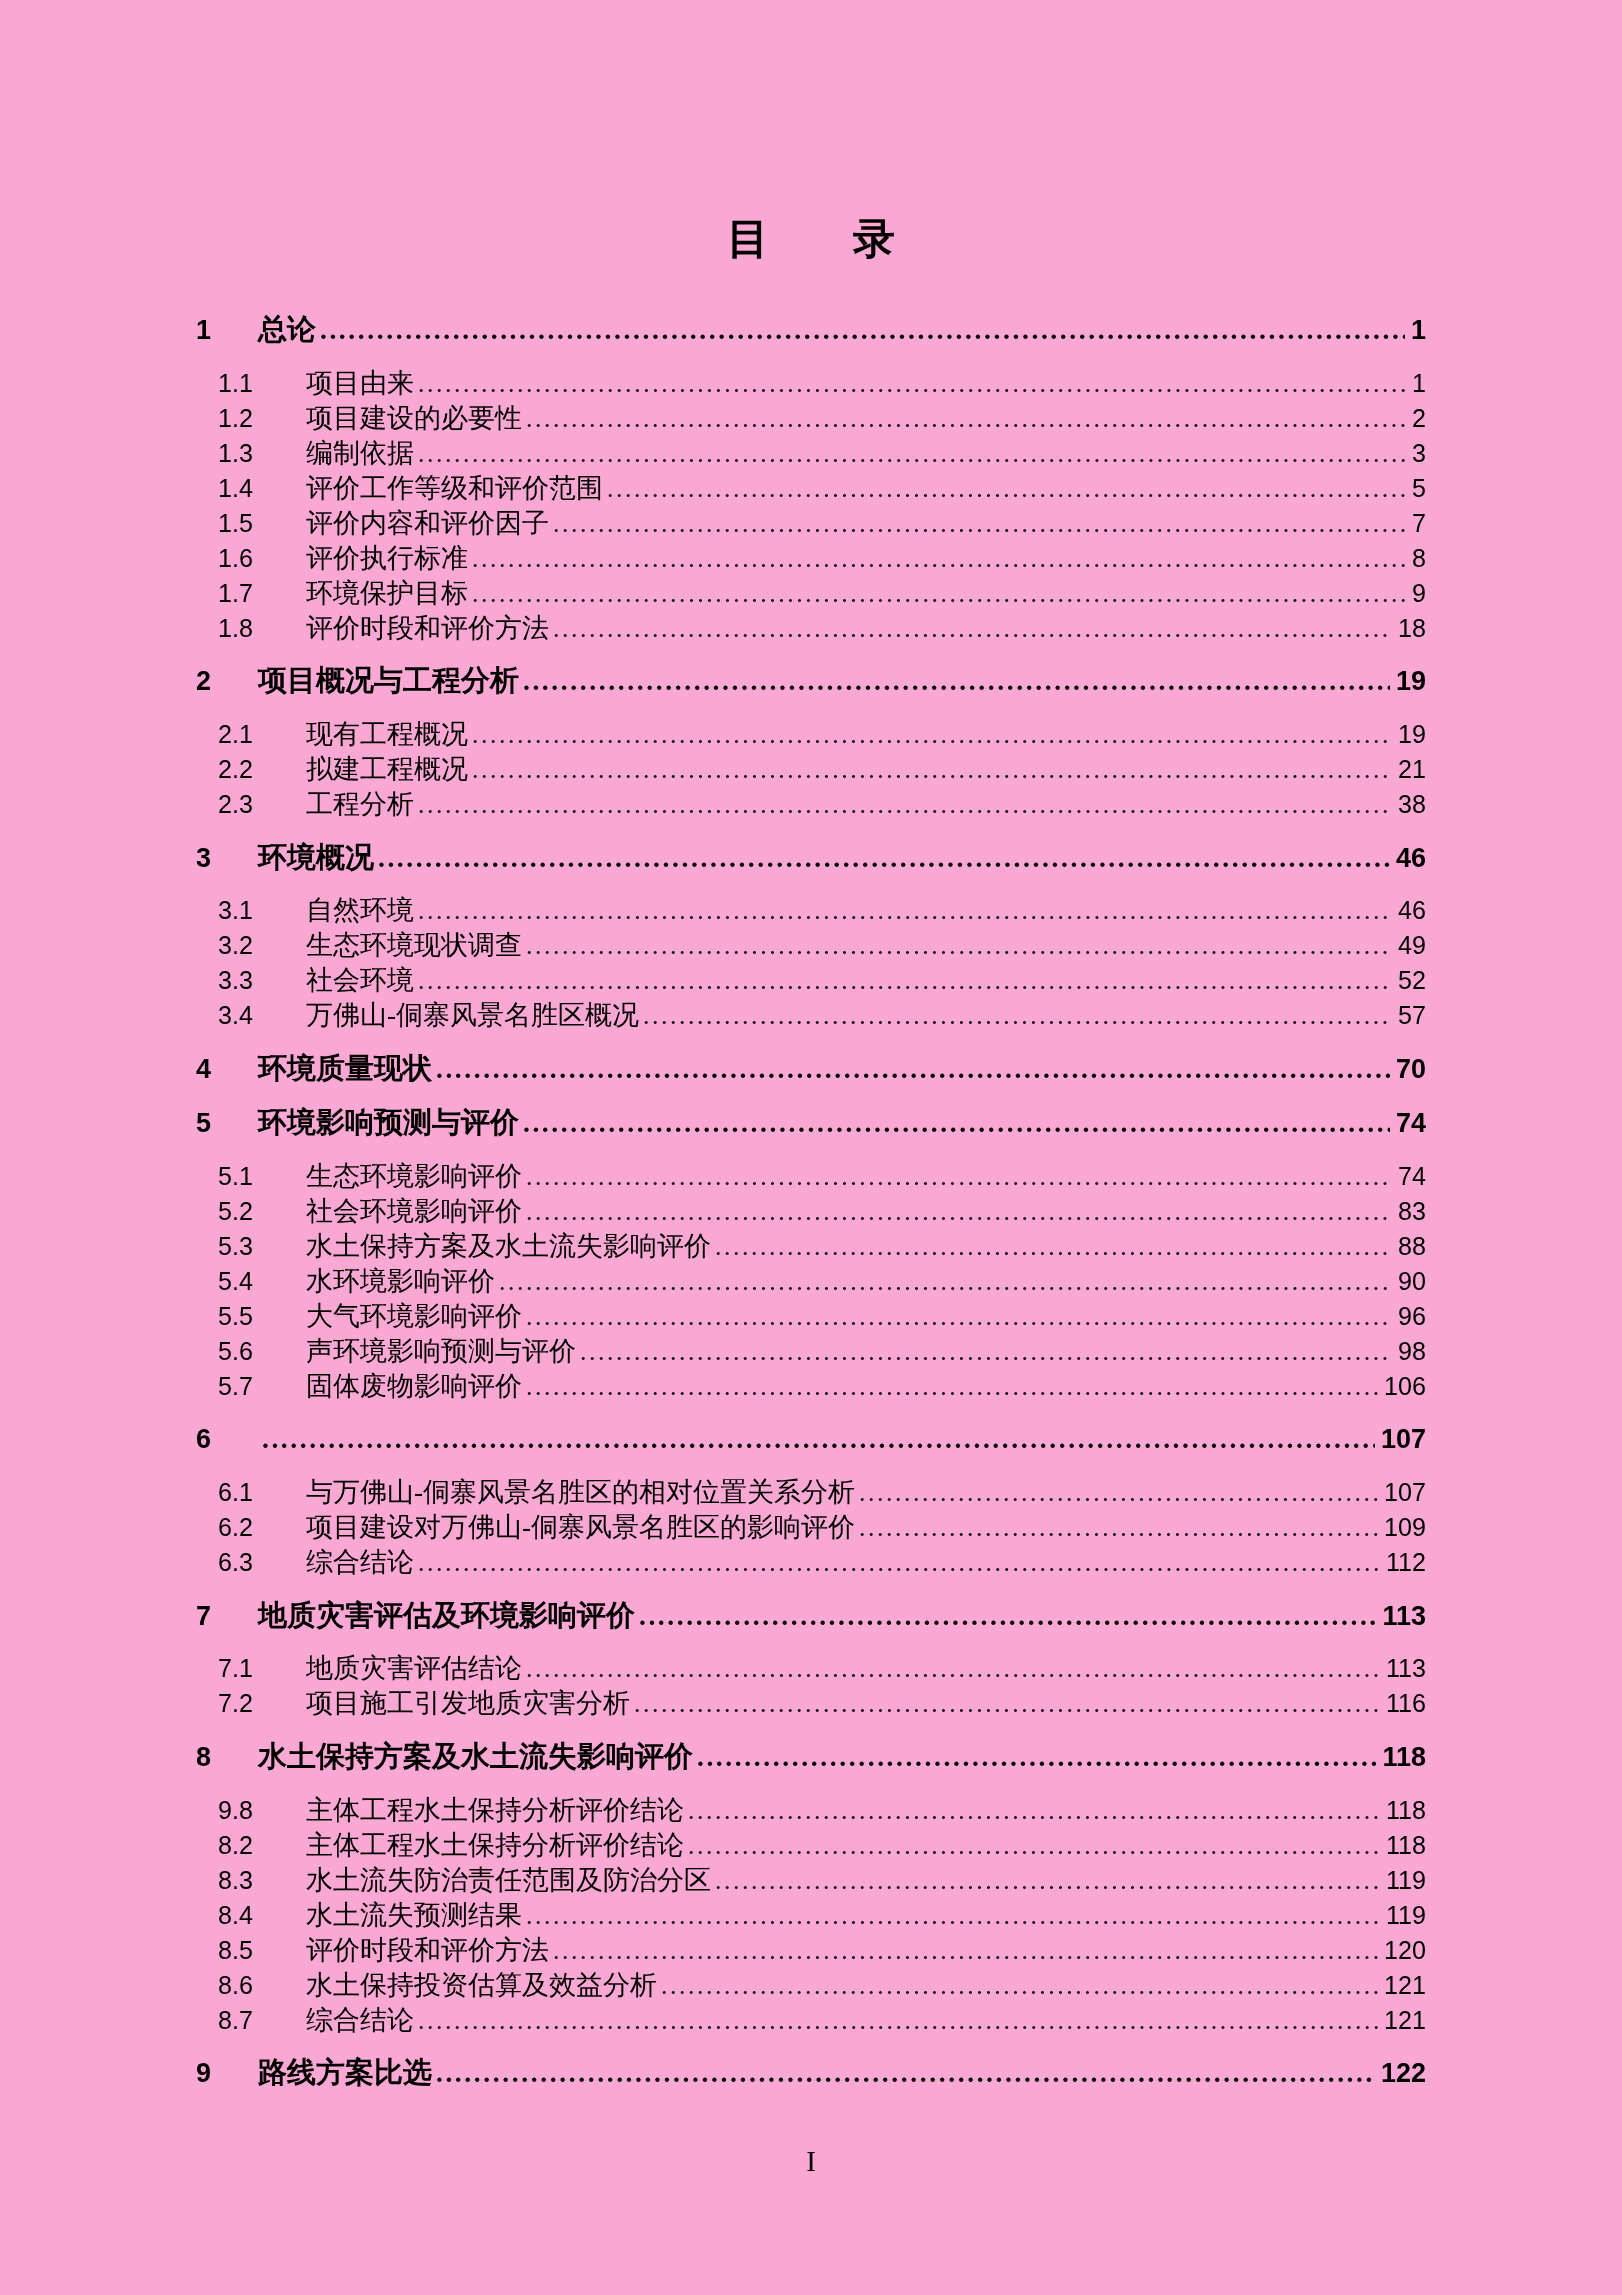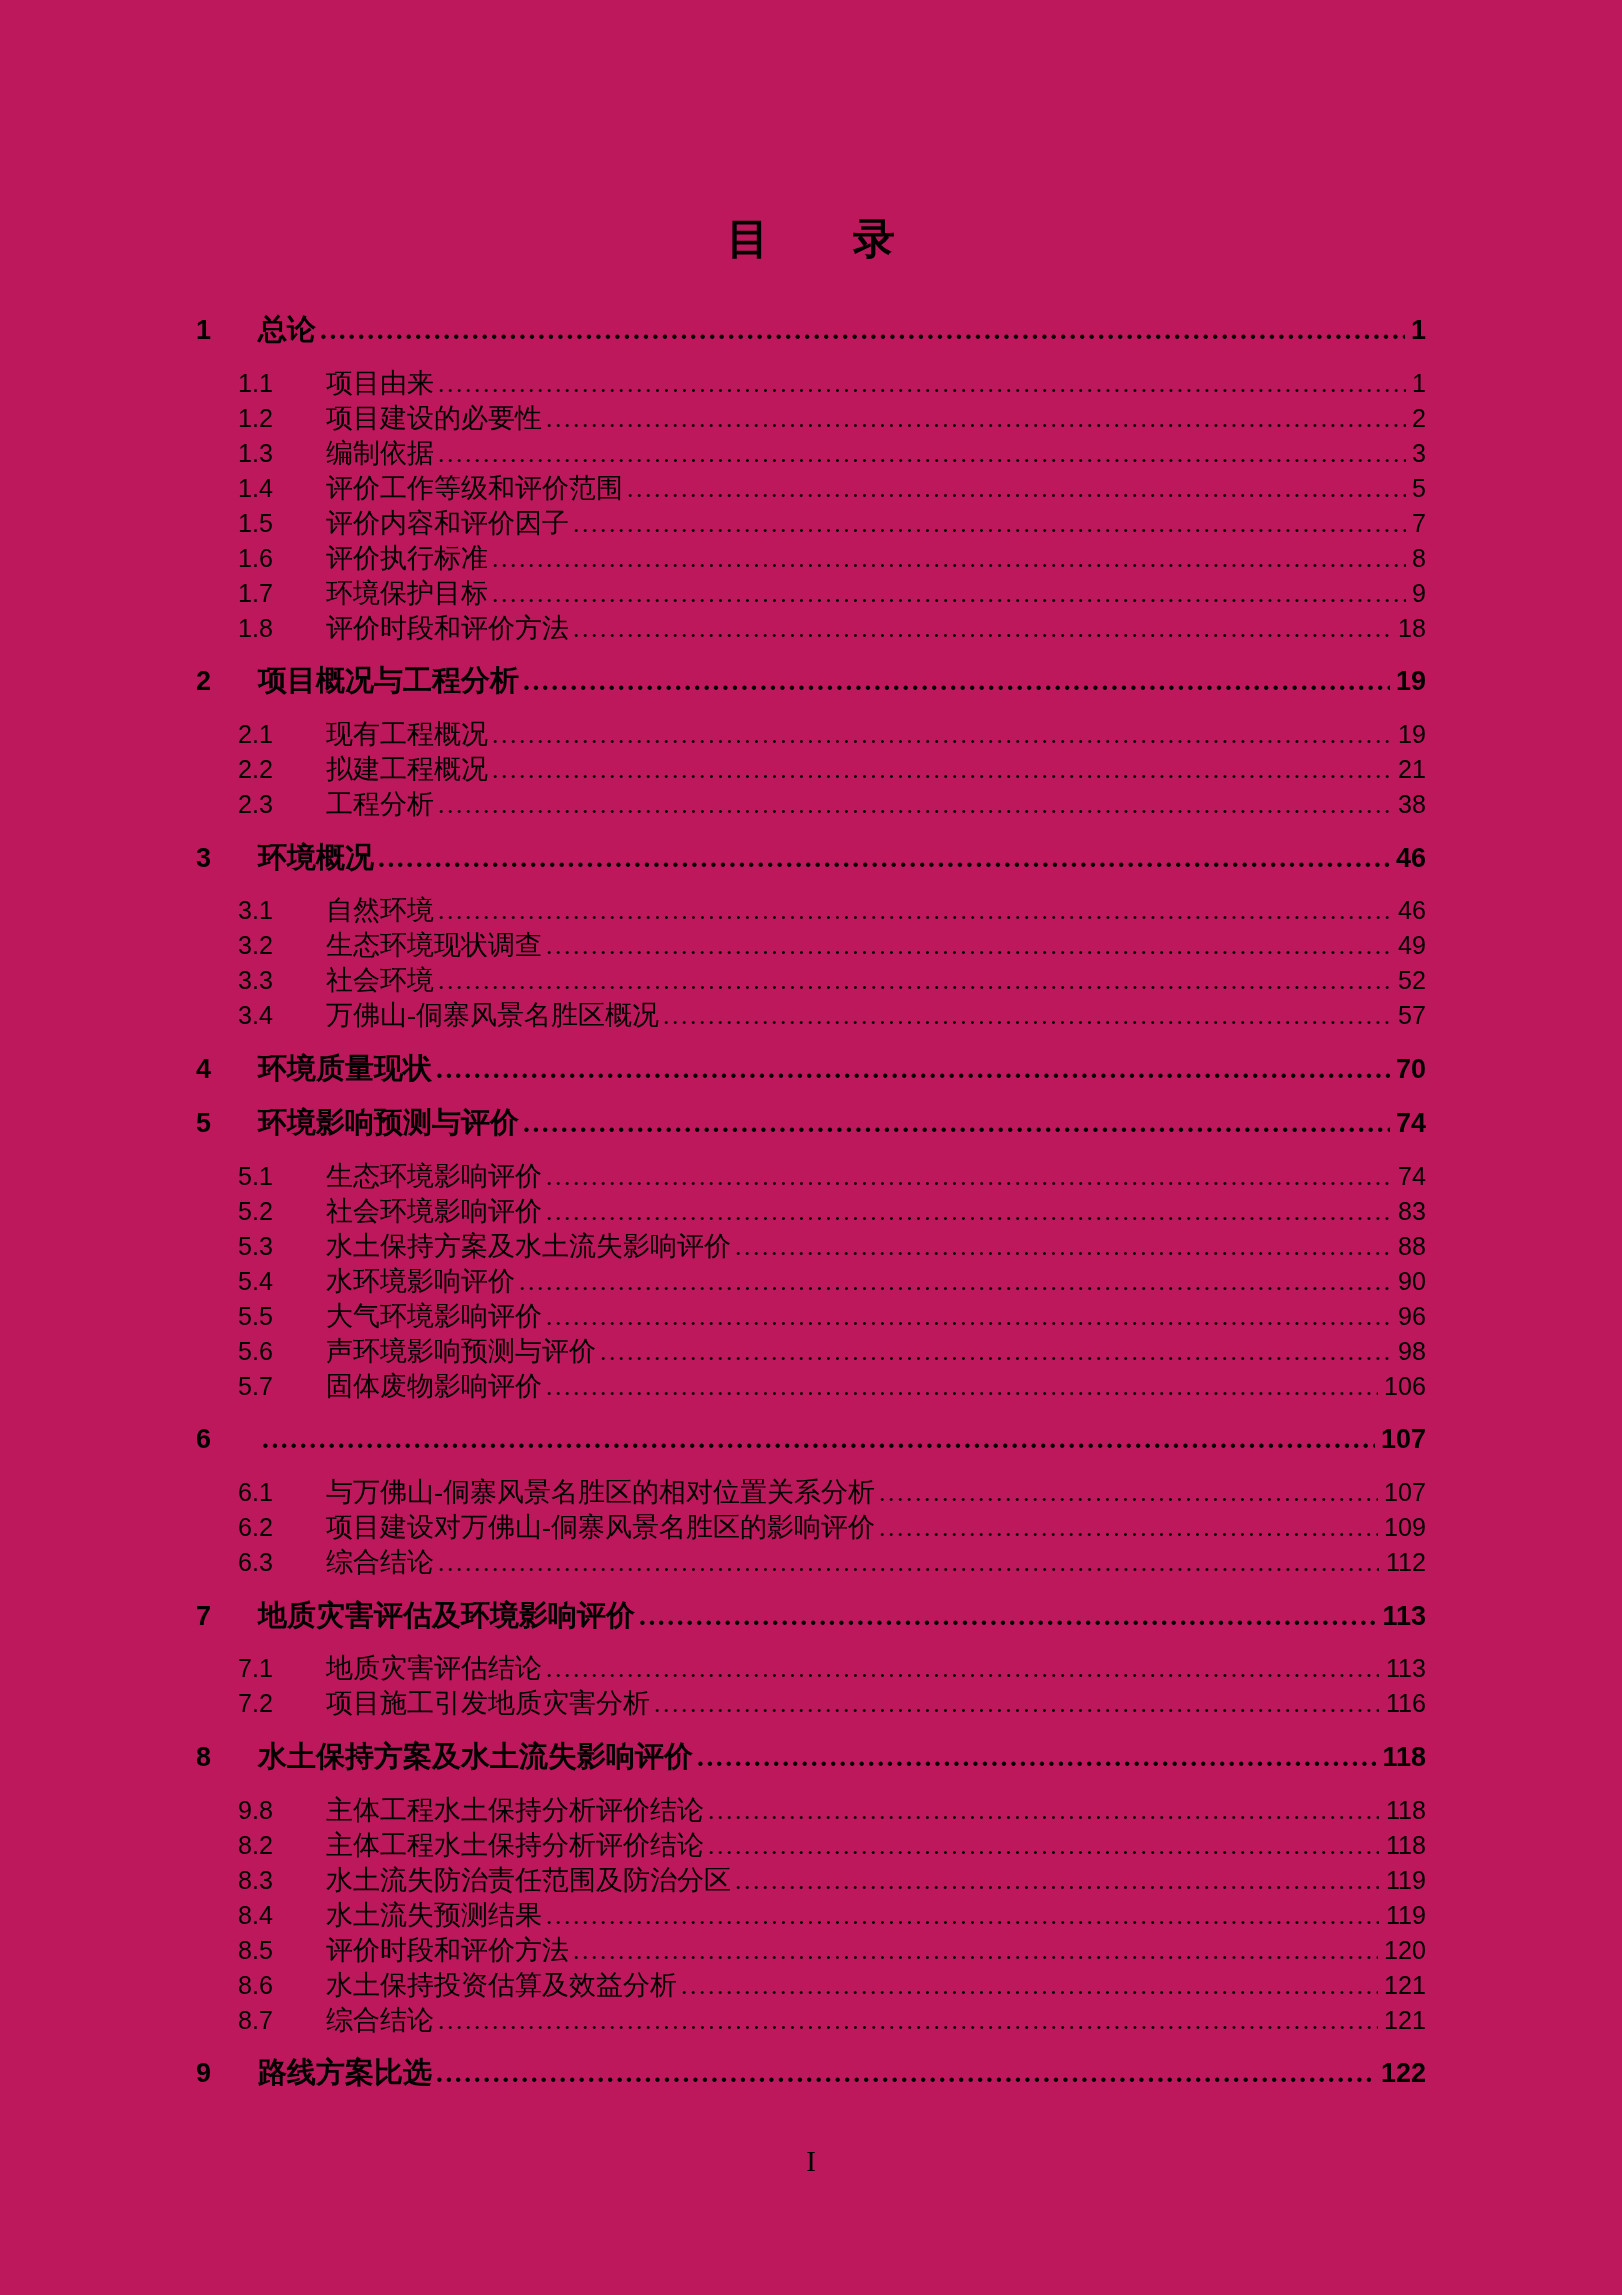--- a/index.html
+++ b/index.html
@@ -14,21 +14,21 @@
     color: #000000;
     font-family: "Liberation Serif", "DejaVu Serif", serif;
   }
   .page {
     position: absolute;
     left: 0; top: 0;
     width: 1622px;
     height: 2295px;
     box-sizing: border-box;
     padding: 0 196px 0 196px;
-    background: #be185d;
+    background: #f9a8d4;
   }
   .doc-title {
     margin: 216px 0 0 0;
     line-height: 46px;
     text-align: center;
     font-size: 42px;
     font-weight: 700;
     font-family: "Liberation Serif", "DejaVu Serif", serif;
   }
   .toc {
@@ -40,21 +40,21 @@
     line-height: 35px;
     font-size: 27px;
     white-space: nowrap;
   }
   .row.l1 {
     font-weight: 700;
     font-size: 29px;
     margin: 17.7px 0;
   }
   .row.l1 .num { width: 62px; }
-  .row.l2 { margin-left: 42px; }
+  .row.l2 { margin-left: 22px; }
   .row.l2 .num { width: 88px; }
   .num {
     flex: 0 0 auto;
     font-family: "Liberation Sans", "DejaVu Sans", sans-serif;
     font-size: 0.93em;
   }
   .label {
     flex: 0 0 auto;
   }
   .dots {

